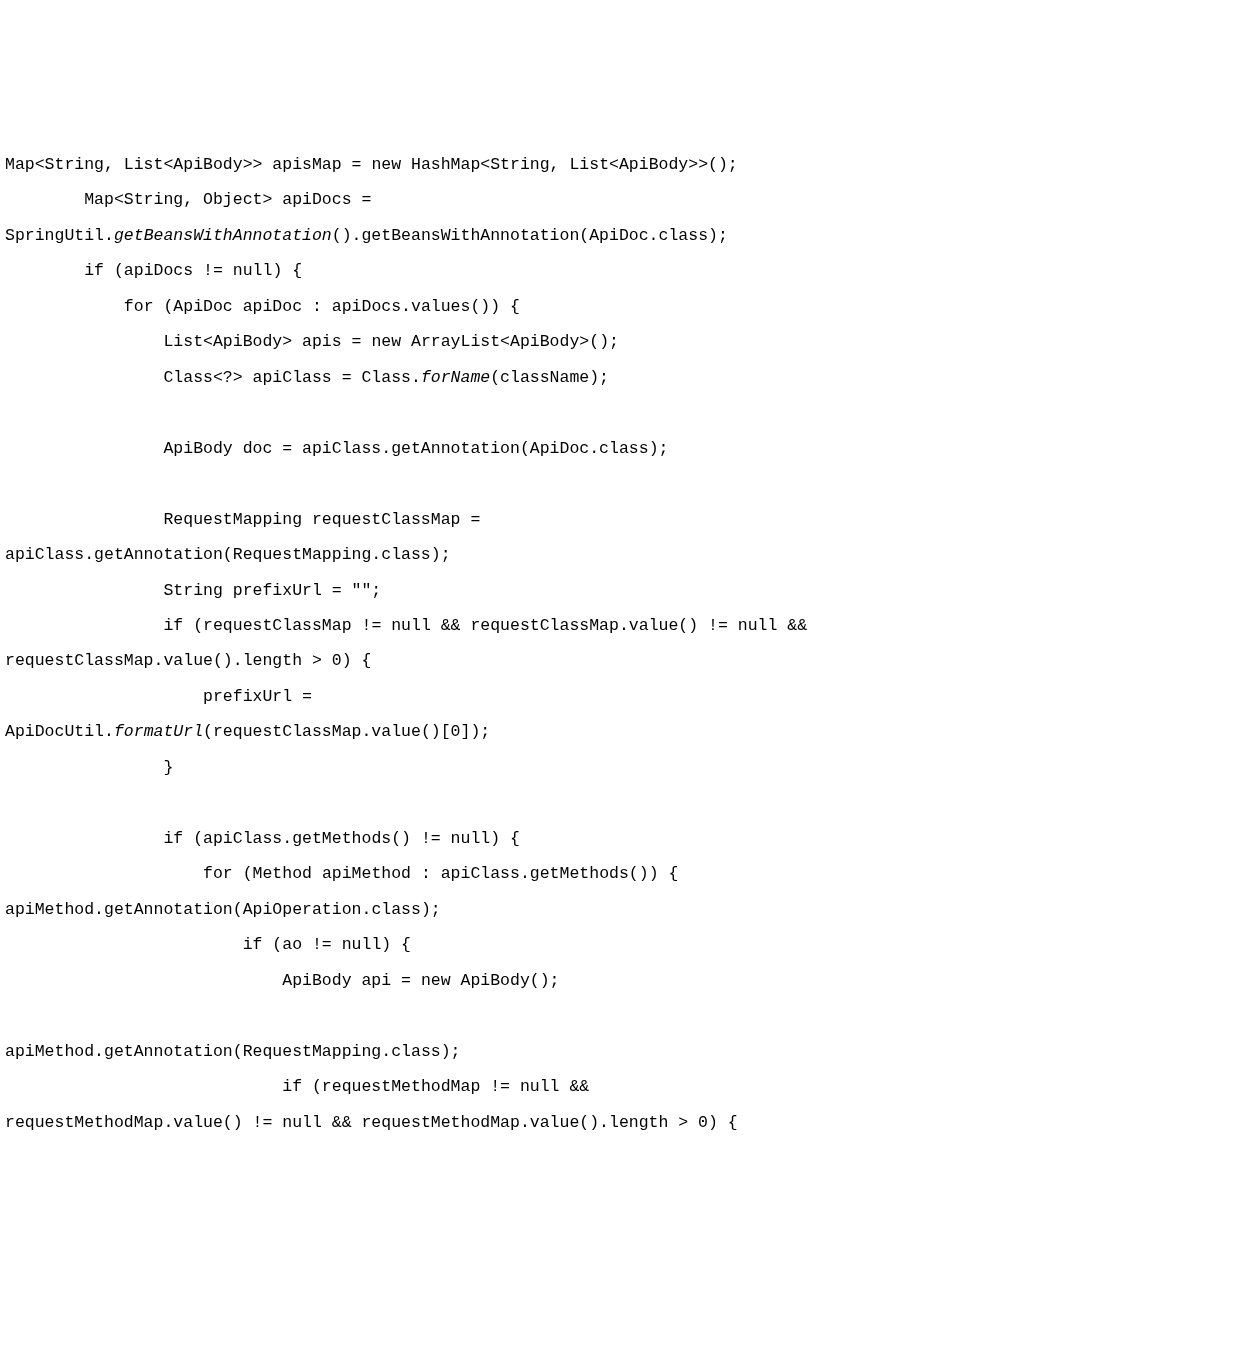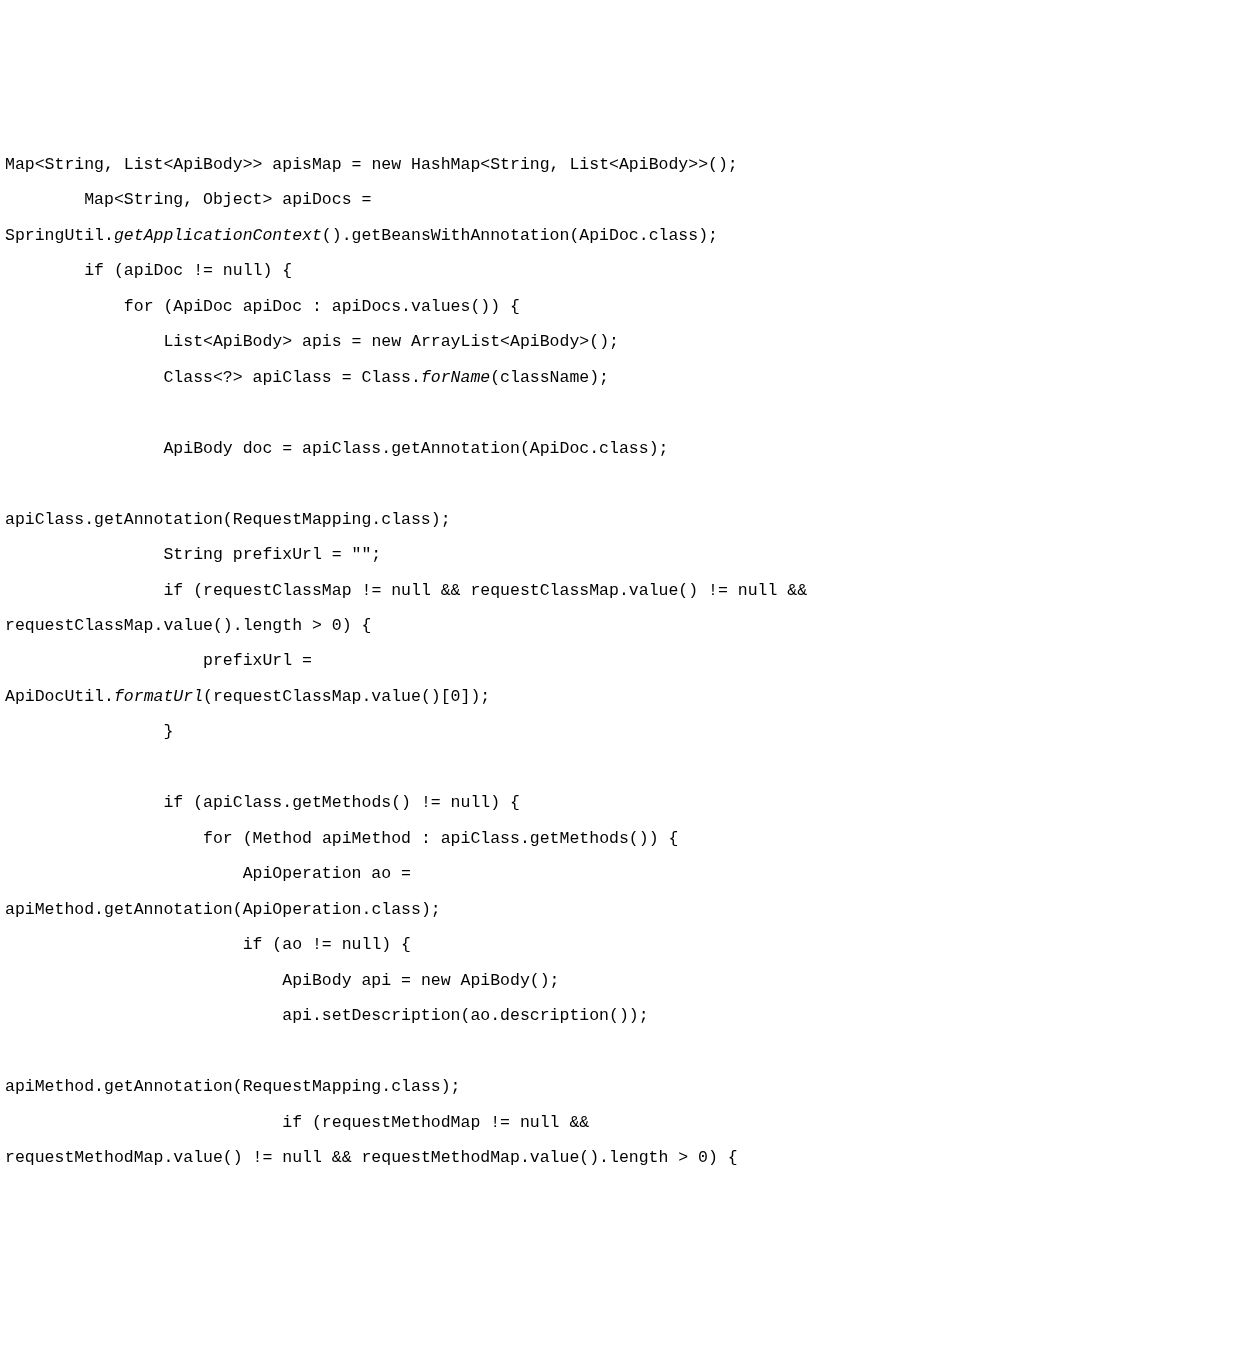--- a/index.html
+++ b/index.html
@@ -16,43 +16,42 @@
   .kw { font-weight: normal; }
   .it { font-style: italic; }
 </style>
 </head>
 <body>
 
 
 
 <div id="code-root"><span>Map&lt;String, List&lt;ApiBody&gt;&gt; apisMap = </span><span class="kw">new</span><span> HashMap&lt;String, List&lt;ApiBody&gt;&gt;();
 </span><span>        Map&lt;String, Object&gt; apiDocs = 
-</span><span>SpringUtil.</span><span class="it">getApplicationContext</span><span>().getBeansWithAnnotation(ApiDoc.</span><span class="kw">class</span><span>);
-</span><span>        </span><span class="kw">if</span><span> (apiDoc != </span><span class="kw">null</span><span>) {
+</span><span>SpringUtil.</span><span class="it">getBeansWithAnnotation</span><span>().getBeansWithAnnotation(ApiDoc.</span><span class="kw">class</span><span>);
+</span><span>        </span><span class="kw">if</span><span> (apiDocs != </span><span class="kw">null</span><span>) {
 </span><span>            </span><span class="kw">for</span><span> (ApiDoc apiDoc : apiDocs.values()) {
 </span><span>                List&lt;ApiBody&gt; apis = </span><span class="kw">new</span><span> ArrayList&lt;ApiBody&gt;();
 </span><span>                Class&lt;?&gt; apiClass = Class.</span><span class="it">forName</span><span>(className);
 </span><span>
 </span><span>                ApiBody doc = apiClass.getAnnotation(ApiDoc.</span><span class="kw">class</span><span>);
 </span><span>
+</span><span>                RequestMapping requestClassMap = 
 </span><span>apiClass.getAnnotation(RequestMapping.</span><span class="kw">class</span><span>);
 </span><span>                String prefixUrl = "";
 </span><span>                </span><span class="kw">if</span><span> (requestClassMap != </span><span class="kw">null</span><span> &amp;&amp; requestClassMap.value() != </span><span class="kw">null</span><span> &amp;&amp; 
 </span><span>requestClassMap.value().length &gt; 0) {
 </span><span>                    prefixUrl = 
 </span><span>ApiDocUtil.</span><span class="it">formatUrl</span><span>(requestClassMap.value()[0]);
 </span><span>                }
 </span><span>
 </span><span>                </span><span class="kw">if</span><span> (apiClass.getMethods() != </span><span class="kw">null</span><span>) {
 </span><span>                    </span><span class="kw">for</span><span> (Method apiMethod : apiClass.getMethods()) {
-</span><span>                        ApiOperation ao = 
 </span><span>apiMethod.getAnnotation(ApiOperation.</span><span class="kw">class</span><span>);
 </span><span>                        </span><span class="kw">if</span><span> (ao != </span><span class="kw">null</span><span>) {
 </span><span>                            ApiBody api = </span><span class="kw">new</span><span> ApiBody();
-</span><span>                            api.setDescription(ao.description());
 </span><span>
 </span><span>apiMethod.getAnnotation(RequestMapping.</span><span class="kw">class</span><span>);
 </span><span>                            </span><span class="kw">if</span><span> (requestMethodMap != </span><span class="kw">null</span><span> &amp;&amp; 
 </span><span>requestMethodMap.value() != </span><span class="kw">null</span><span> &amp;&amp; requestMethodMap.value().length &gt; 0) {
 </span></div>
 
 
 
 
 </body></html>

